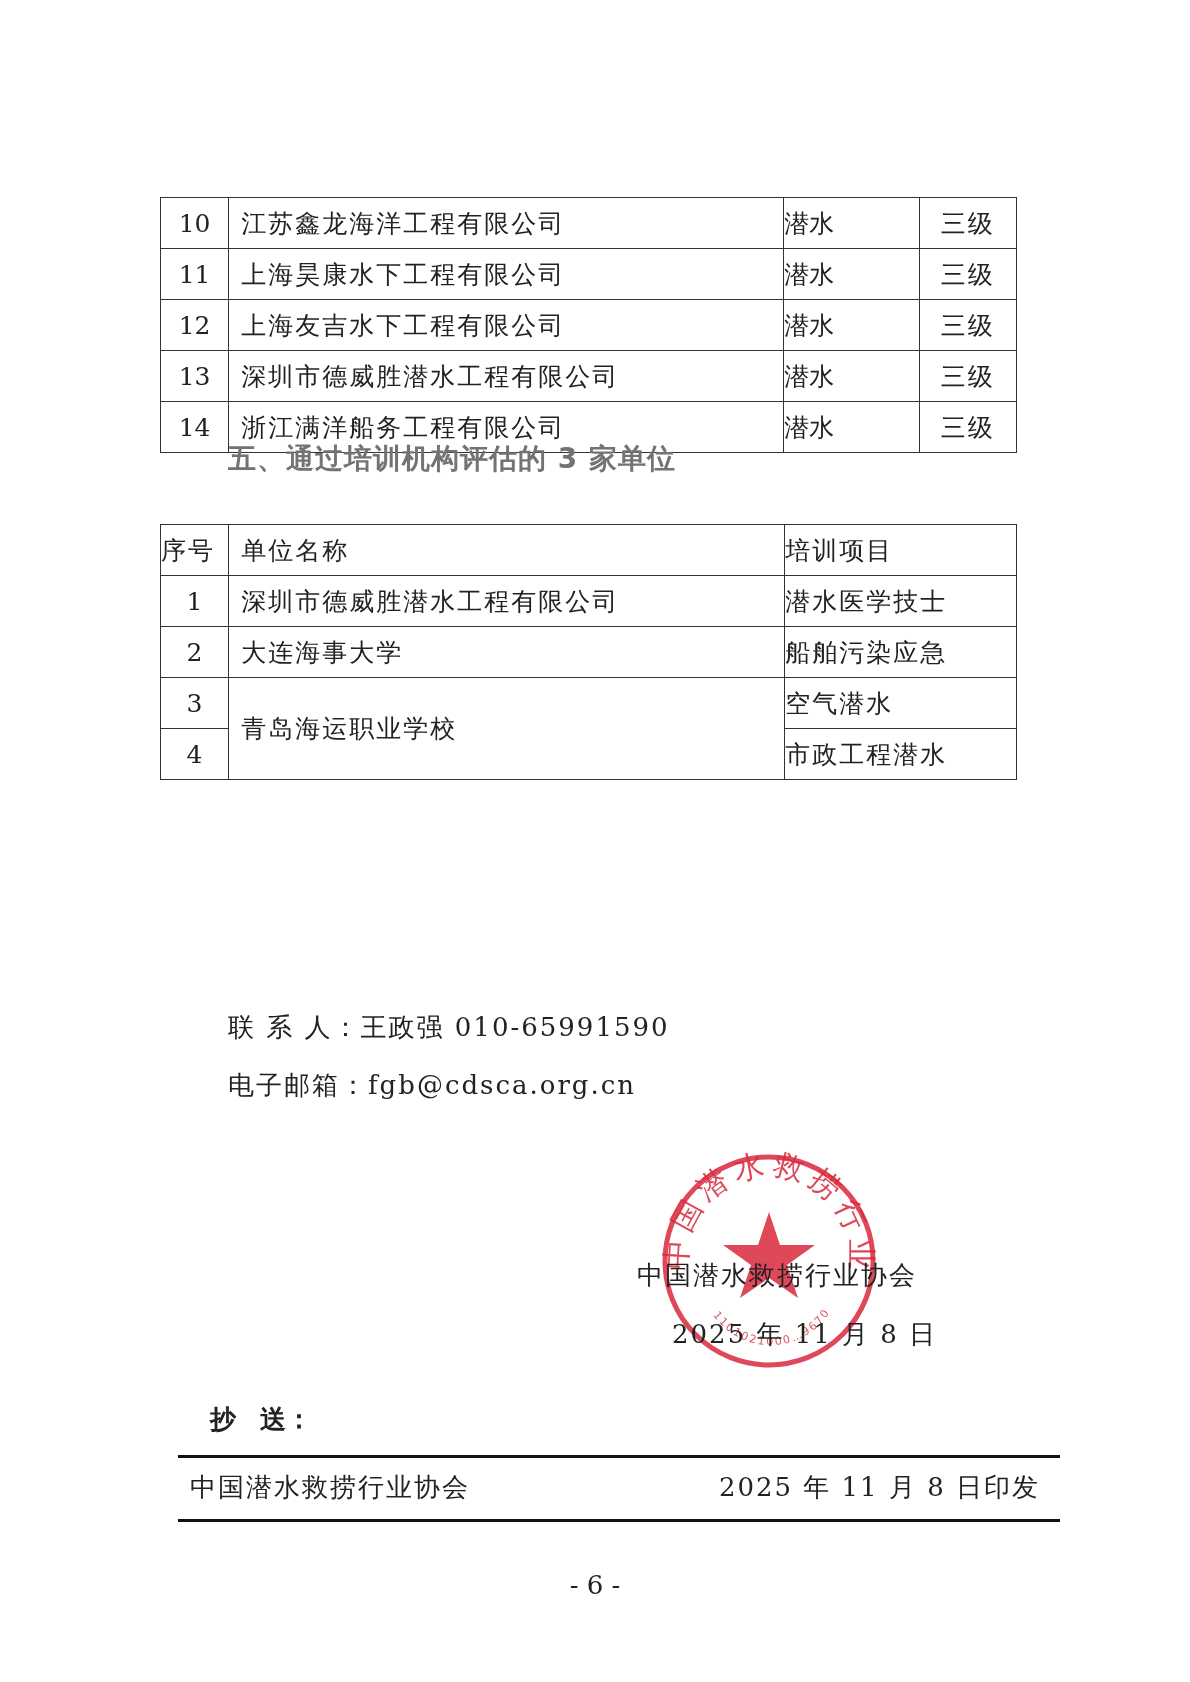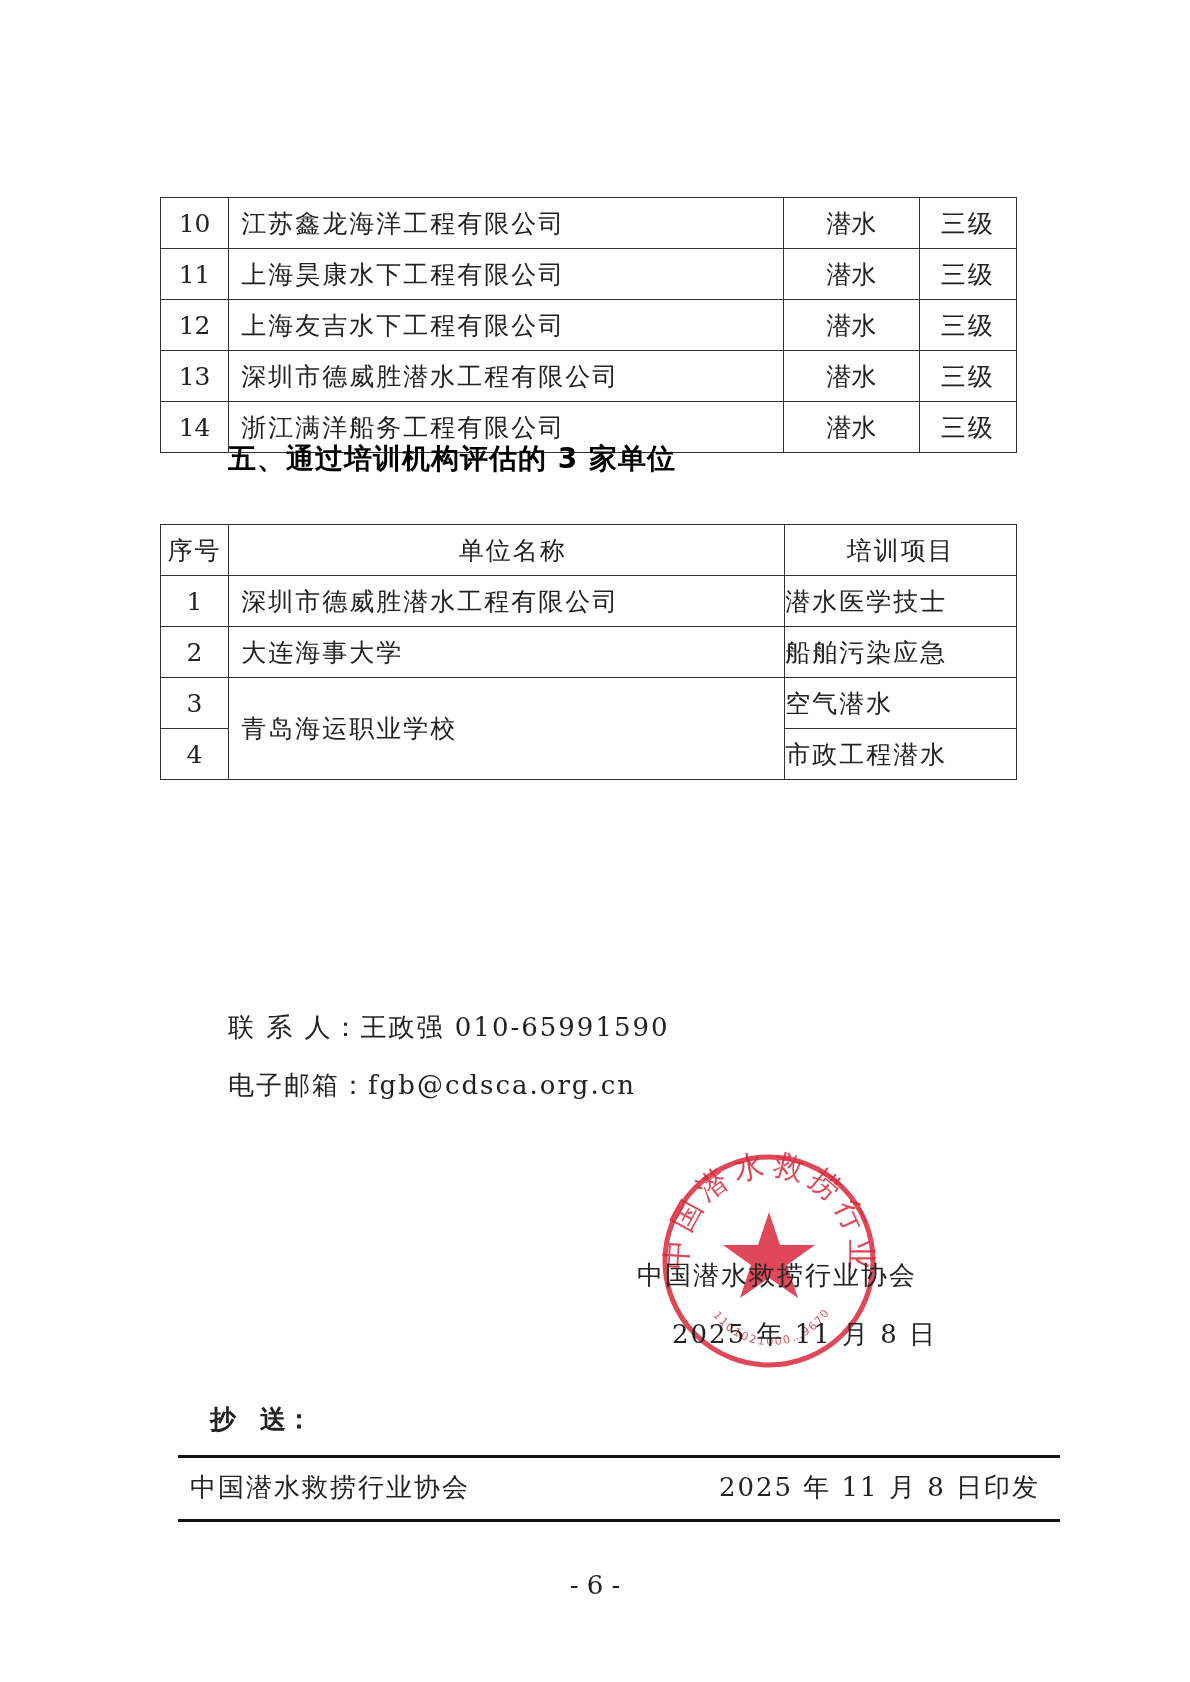--- a/index.html
+++ b/index.html
@@ -4,30 +4,30 @@
 <style>
   html, body { margin:0; padding:0; background:#ffffff; }
   body { width:1190px; height:1682px; position:relative; overflow:hidden;
          font-family:"DejaVu Serif","Liberation Serif",serif; color:#222; }
   .page { position:absolute; left:0; top:0; width:1190px; height:1682px; }
   table { border-collapse:collapse; position:absolute;margin-top:32px; }
   td { border:1.5px solid #333; font-size:25px; height:50px; padding:0; }
   .t1 { left:160px; top:165px; width:857px; }
   .t1 td.num { width:68px; text-align:center; }
   .t1 td.name { width:554px; padding-left:12px; letter-spacing:2px; }
-  .t1 td.type { width:137px; text-align:center; }
+  .t1 td.type { width:137px; text-align:left; }
   .t1 td.level { width:98px; text-align:center; letter-spacing:2px; }
   .t2 { left:160px; top:492px; width:857px; }
   .t2 td { height:50px; }
   .t2 td.num { width:68px; text-align:center; }
   .t2 td.name { width:554px; padding-left:12px; letter-spacing:2px; }
   .t2 td.proj { width:235px; letter-spacing:2px; }
-  .t2 td.head { text-align:center; letter-spacing:2px; }
+  .t2 td.head { text-align:left; letter-spacing:2px; }
   .section-title { position:absolute; left:228px; top:440px; font-size:28px; font-weight:bold;
-                   font-family:"DejaVu Sans","Liberation Sans",sans-serif; letter-spacing:1px; color:#000000; }
+                   font-family:"DejaVu Sans","Liberation Sans",sans-serif; letter-spacing:1px; color:#737373; }
   .para { position:absolute; left:180px; width:860px; font-size:26px; line-height:60px; letter-spacing:2px; }
   .p1 { top:764px; text-indent:52px; }
   .contact { position:absolute; left:228px; font-size:26px; letter-spacing:2px; }
   .c1 { top:1010px; }
   .c2 { top:1068px; }
   .stamp { position:absolute; left:658px; top:1150px; width:222px; height:222px; }
   .sig-org { position:absolute; left:637px; top:1258px; font-size:26px; letter-spacing:2px; }
   .sig-date { position:absolute; left:672px; top:1317px; font-size:26px; letter-spacing:2px; }
   .cc-label { position:absolute; left:190px; top:1402px; font-size:26px; font-weight:bold;
               font-family:"DejaVu Sans","Liberation Sans",sans-serif;margin-left:20px; }

